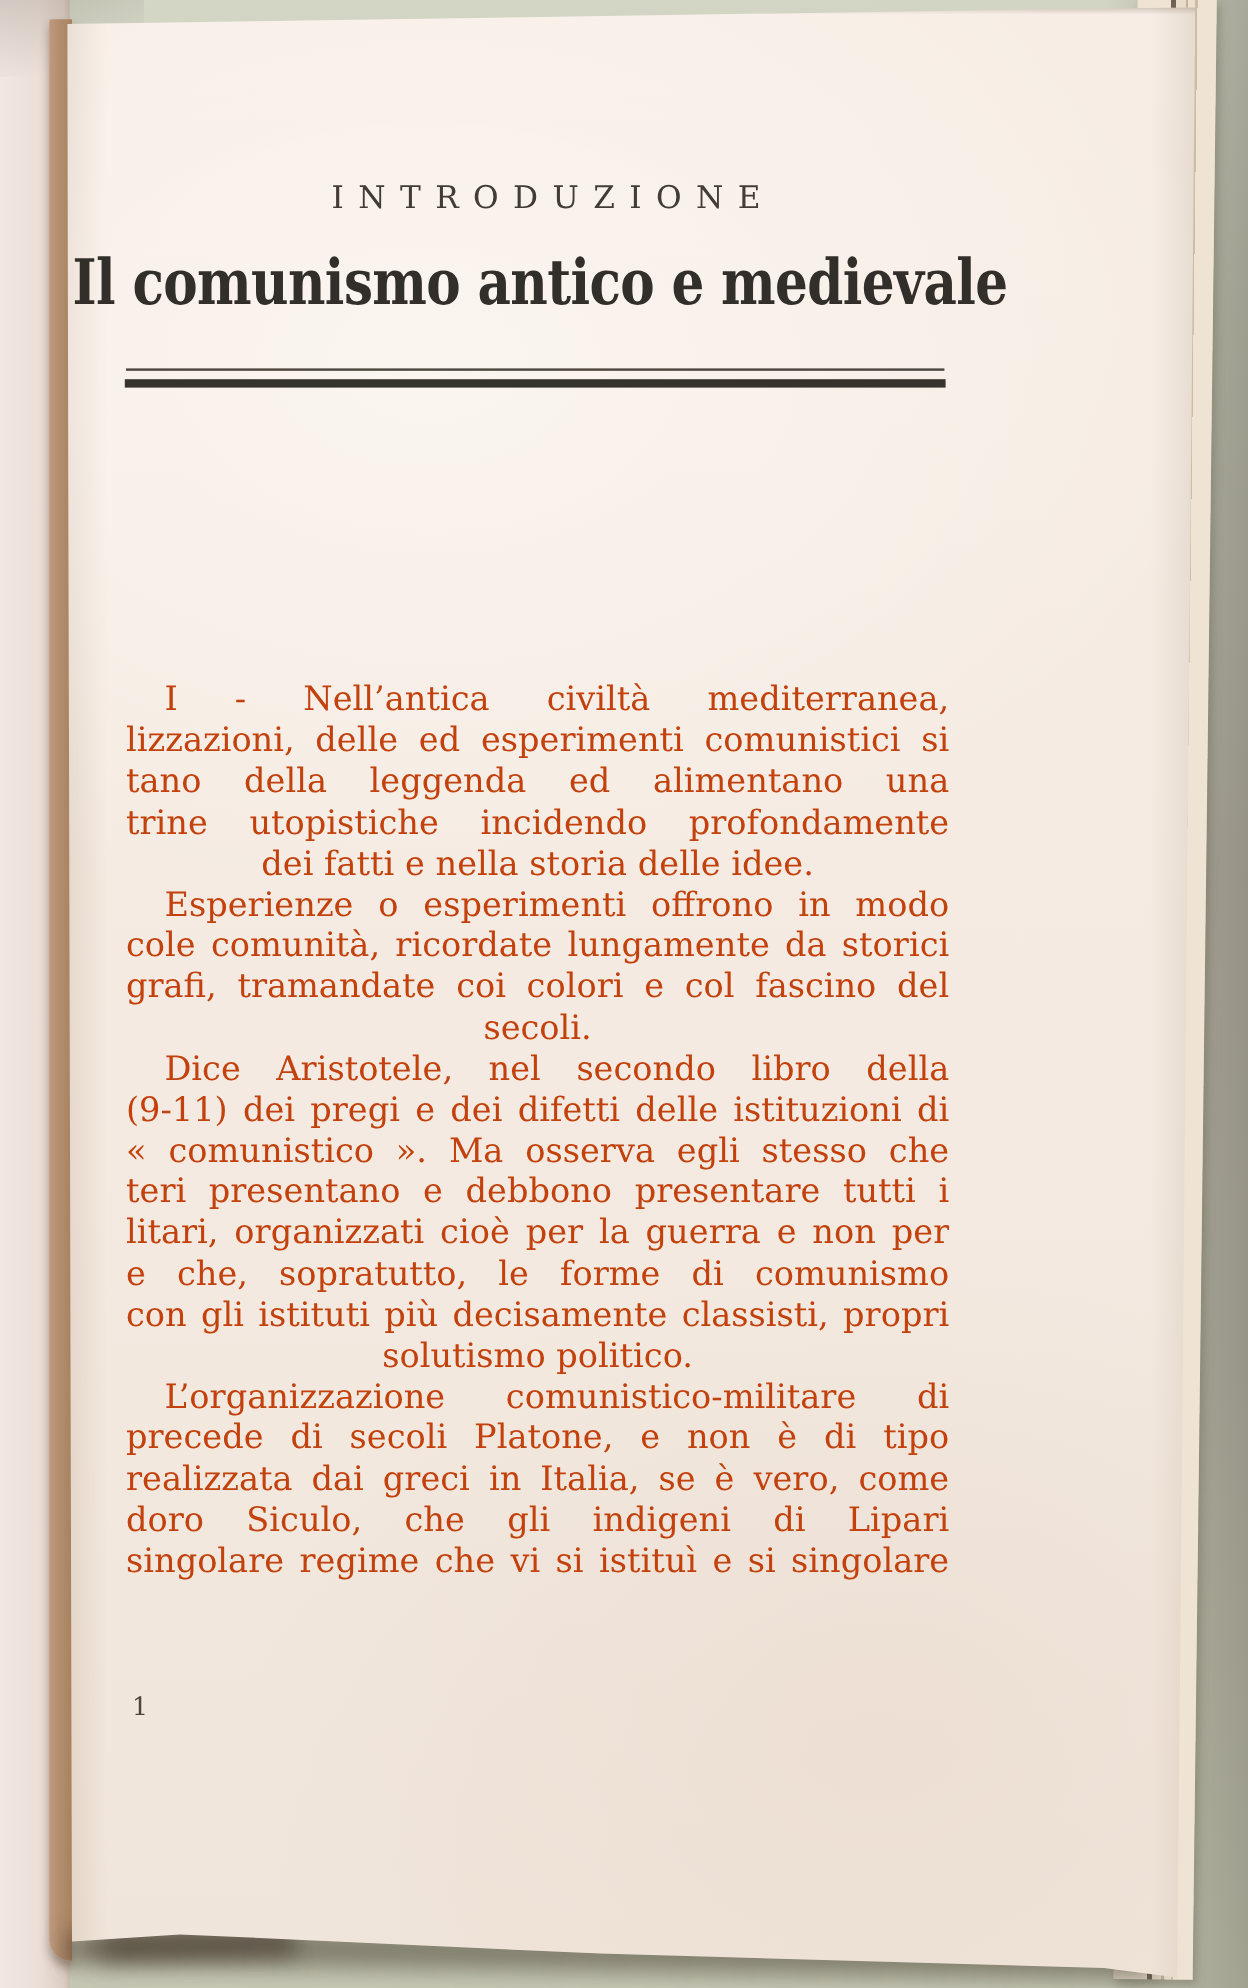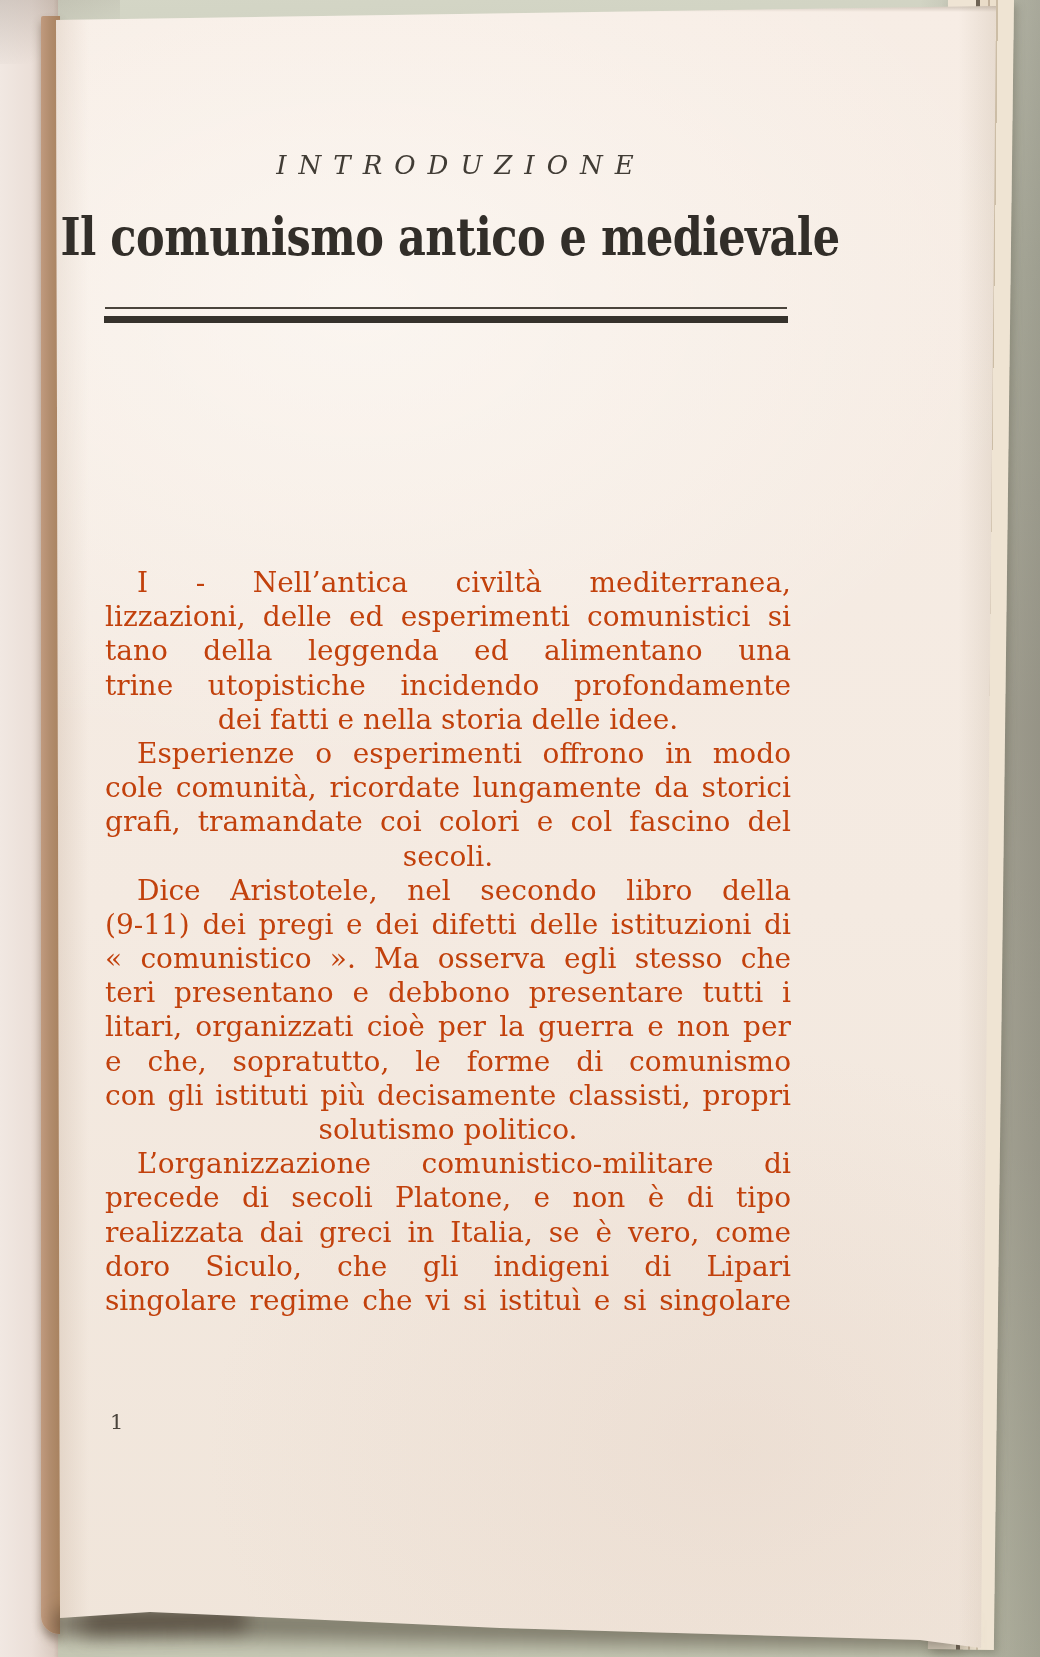--- a/index.html
+++ b/index.html
@@ -49,21 +49,21 @@
       linear-gradient(90deg, rgba(168,138,112,.20) 0%, rgba(168,138,112,0) 3.5%),
       linear-gradient(270deg, rgba(160,140,112,.18) 0%, rgba(160,140,112,0) 4%),
       linear-gradient(180deg, rgba(120,104,84,.30) 0px, rgba(120,104,84,0) 6px),
       linear-gradient(180deg,#f7ede5 0%,#f4eae1 55%,#f0e5da 100%); }
 
   
   .text-layer { left:0; top:0; width:1040px; height:1657px; z-index:6; color:#3d3832; }
 
   .kicker { position:absolute; left:105px; top:150px; width:690px;
     text-align:center; text-indent:22px;
-    font-size:26px; letter-spacing:12px; color:#413c35;font-style:italic; }
+    font-size:26px; letter-spacing:12px; color:#413c35; }
 
   .chapter-title { position:absolute; left:60px; top:206px; width:780px; margin:0;
     text-align:center; font-weight:bold; font-size:43px; color:#322e29;
     transform:scaleY(1.22); transform-origin:top center; letter-spacing:-0.5px; }
 
   .rule-thin  { position:absolute; left:105px; top:307px; width:682px; height:2px; background:#4a443c; }
   .rule-thick { position:absolute; left:104px; top:316px; width:684px; height:7px; background:#36322c; }
 
   .body-block { position:absolute; left:105px; top:566px; width:686px;
     font-size:28px; color:#c2410c; }

